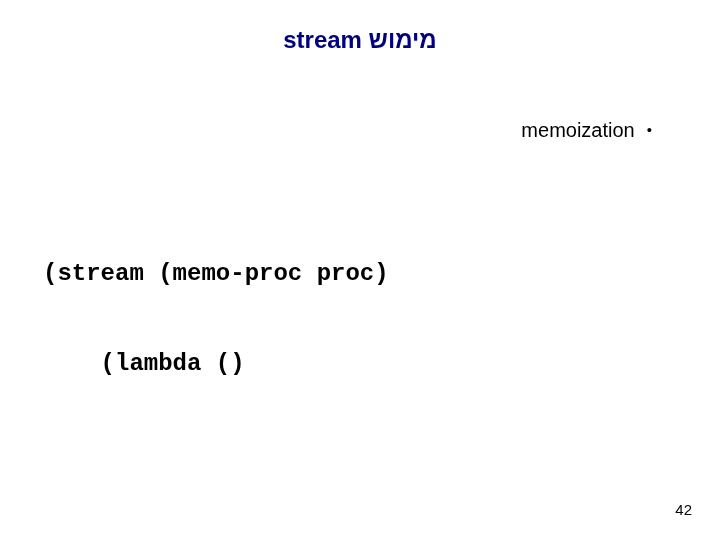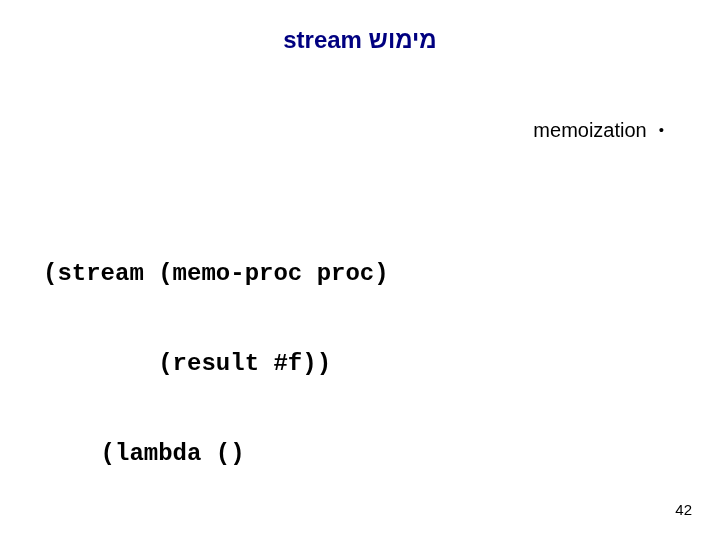--- a/index.html
+++ b/index.html
@@ -32,21 +32,21 @@
     font-weight: bold;
     color: #000080;
     letter-spacing: 0px;
     white-space: nowrap;
     direction: ltr;
   }
 
   
   #bullet-list {
     position: absolute;
-    left: 64px;
+    left: 52px;
     top: 116px;
     width: 600px;
     direction: rtl;
     text-align: right;
     text-decoration: underline;
   }
   .bullet-item {
     display: block;
     font-family: "Liberation Sans", sans-serif;
     font-size: 20px;
@@ -108,21 +108,20 @@
   <div id="slide-title">stream מימוש</div>
 
   <div id="bullet-list">
     <div class="bullet-item">
       <span class="bullet-marker">•</span><span class="bullet-text">memoization</span>
     </div>
   </div>
 
   <div id="code-block">
     <span class="code-line">(stream (memo-proc proc)</span>
-    <span class="code-line">        (result #f))</span>
     <span class="code-line">    (lambda ()</span>
     
     
     
     
     
   </div>
 
   <div id="page-number">42</div>
 

